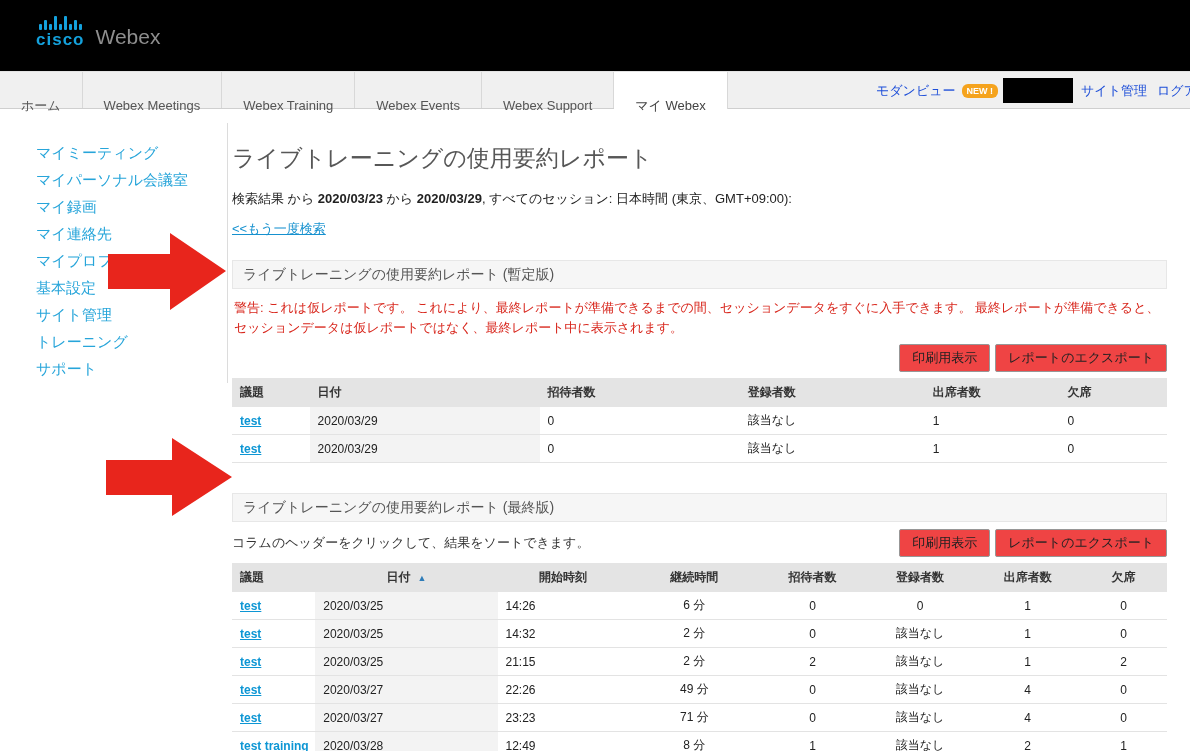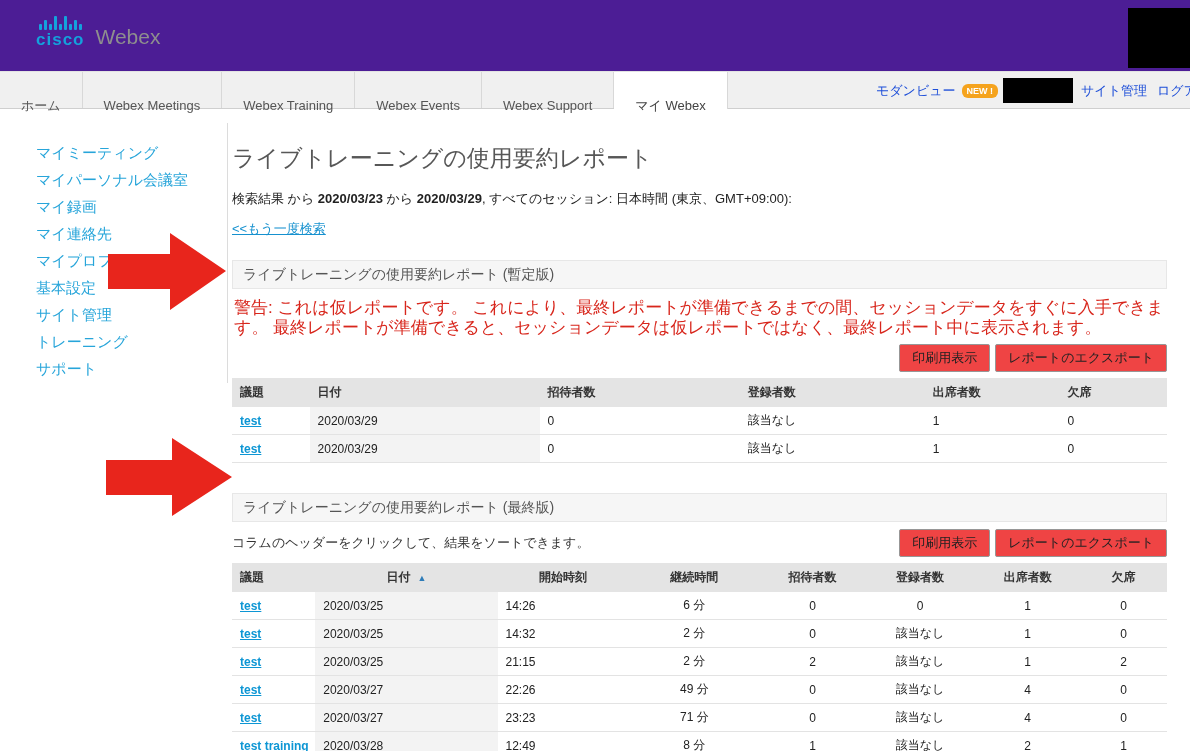--- a/index.html
+++ b/index.html
@@ -4,21 +4,21 @@
 <style>
   * { margin:0; padding:0; box-sizing:border-box; }
   html,body { width:1190px; height:751px; }
   body {
     position:relative; overflow:hidden; background:#fff;
     font-family:"Liberation Sans", sans-serif; color:#333;
   }
   a { text-decoration:underline; cursor:pointer; }
 
   
-  .top-header { position:relative; height:71px; background:#4c1d95; }
+  .top-header { position:relative; height:71px; background:#000000; }
   .logo { position:absolute; left:36px; top:16px; display:flex; align-items:flex-end; }
   .cisco-mark { display:flex; flex-direction:column; align-items:center; }
   .cisco-bars { display:flex; align-items:flex-end; gap:2px; height:14px; margin-bottom:1px; }
   .cisco-bars i { display:block; width:3px; background:#14a1dc; border-radius:1px; }
   .cisco-text { color:#14a1dc; font-weight:bold; font-size:17px; letter-spacing:1px; line-height:17px; }
   .webex-text { color:#8e8e8e; font-size:21px; margin-left:11px; line-height:23px; }
   .redaction-a { position:absolute; left:1128px; top:8px; width:62px; height:60px; background:#000; }
 
   
   .navbar { position:relative; height:38px; background:#f0f0f0;
@@ -46,21 +46,21 @@
   .main { position:absolute; left:232px; top:111px; width:935px; }
   .page-title { margin-top:30px; font-size:23px; font-weight:400; color:#575757; line-height:34px; }
   .search-summary { margin-top:15px; font-size:13px; color:#222; line-height:18px; }
   .search-summary b { font-weight:bold; }
   .search-again { display:inline-block; margin-top:12px; font-size:13px; color:#1691cf; }
 
   .report-section { margin-top:22px; }
   .report-section.final { margin-top:30px; }
   .section-bar { height:29px; line-height:27px; background:#f6f6f6;
     border:1px solid #e7e7e7; padding-left:10px; font-size:14px; color:#555; }
-  .warning-text { margin:9px 2px 0 2px; font-size:17px; line-height:20px; color:#d8261c; }
+  .warning-text { margin:9px 2px 0 2px; font-size:13px; line-height:20px; color:#d8261c; }
   .btn-row { display:flex; justify-content:flex-end; align-items:center; margin-top:6px; gap:5px; }
   .btn-row.with-hint { justify-content:space-between; margin-top:7px; }
   .sort-hint { font-size:13px; color:#333; }
   .btns { display:flex; gap:5px; }
   button.gray-btn { font-family:"Liberation Sans", sans-serif; font-size:13px; color:#222;
     background:#ef4444; border:1px solid #979797; border-radius:2px;
     padding:4px 12px; cursor:pointer; }
 
   table.report { width:100%; border-collapse:collapse; margin-top:6px; font-size:12px; table-layout:fixed; }
   table.report th { background:#e4e4e4; font-weight:bold; color:#333; text-align:left;

